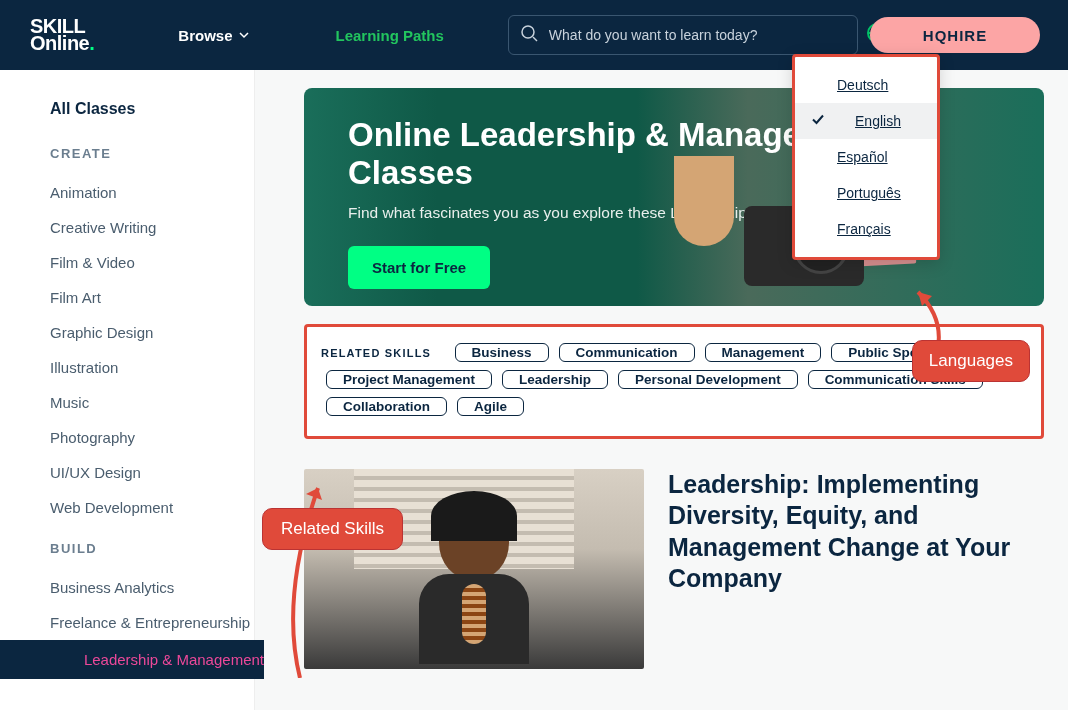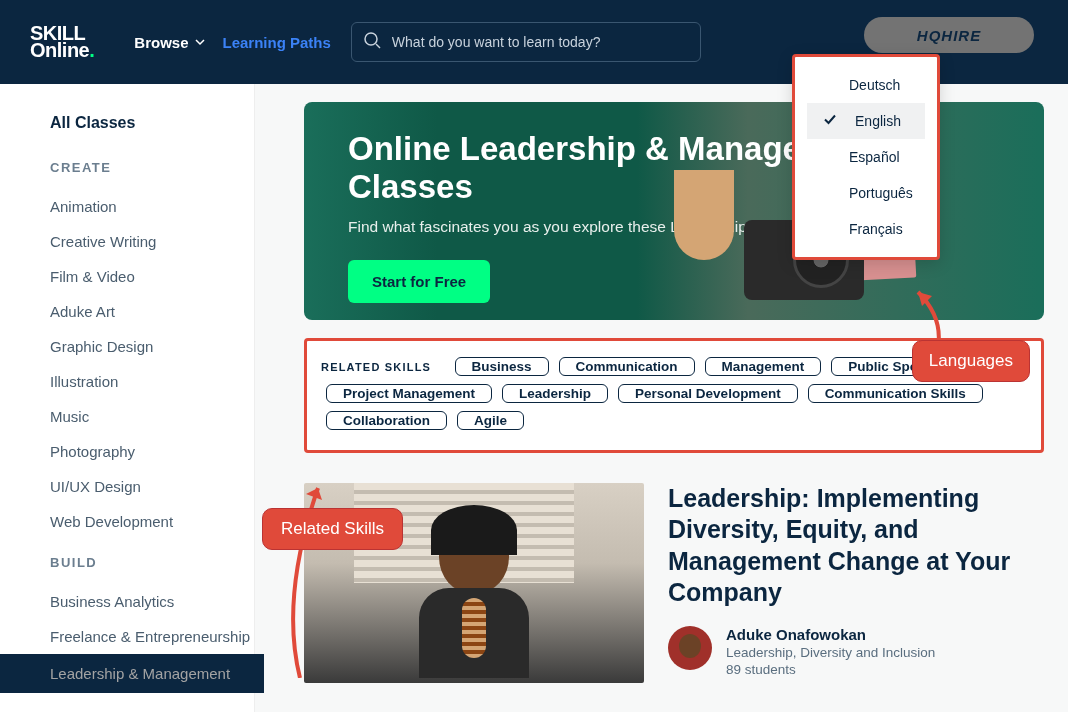--- a/index.html
+++ b/index.html
@@ -1,49 +1,49 @@
 <!DOCTYPE html>
 <html><head>
 <meta charset="utf-8">
 <style>
   * { box-sizing: border-box; margin: 0; padding: 0; }
   body { font-family: -apple-system, BlinkMacSystemFont, 'Segoe UI', Arial, sans-serif; background: #fff; color: #0b2640; width: 1068px; height: 712px; overflow: hidden; position: relative; }
-  .header { background: #0b2640; height: 84px; display: flex; align-items: center; padding: 0 30px; position: relative; }
+  .header { background: #0b2640; height: 70px; display: flex; align-items: center; padding: 0 30px; position: relative; gap: 44px; }
   .logo { color: #fff; font-weight: 900; font-size: 20px; line-height: 0.85; letter-spacing: -0.5px; }
   .logo .accent { color: #00ff84; }
   .nav-browse { color: #fff; font-weight: 600; font-size: 15px; margin-left: 40px; display: flex; align-items: center; cursor: pointer; }
   .nav-browse svg { margin-left: 6px; }
-  .nav-paths { color: #3b82f6; font-weight: 600; font-size: 15px; margin-left: 16px; cursor: pointer; }
+  .nav-paths { color: #22c55e; font-weight: 600; font-size: 15px; margin-left: 41px; cursor: pointer; }
   .search-wrap { margin-left: 20px; position: relative; }
   .search-wrap input { width: 350px; height: 40px; background: transparent; border: 1px solid #3a5670; border-radius: 6px; padding: 0 12px 0 40px; color: #fff; font-size: 14px; }
   .search-wrap input::placeholder { color: #c8d2dc; }
   .search-wrap .sicon { position: absolute; left: 12px; top: 50%; transform: translateY(-50%); }
   .globe { position: absolute; right: 180px; top: 50%; transform: translateY(-50%); color: #00c267; }
-  .hqhire { position: absolute; right: 34px; top: 17px; background: #737373; border-radius: 18px; width: 170px; height: 36px; display: flex; align-items: center; justify-content: center; font-weight: 700; font-size: 15px; letter-spacing: 1px; font-style: italic; }
+  .hqhire { position: absolute; right: 28px; top: 17px; background: #fca5a5; border-radius: 18px; width: 170px; height: 36px; display: flex; align-items: center; justify-content: center; font-weight: 700; font-size: 15px; letter-spacing: 1px; }
   .content { display: flex; background: #f7f8f8; gap: 25px; }
   .sidebar { width: 255px; background: #fff; padding: 30px 0 0 50px; border-right: 1px solid #eee; height: 640px; }
   .sidebar .all { font-weight: 700; font-size: 16px; color: #0b2640; margin-bottom: 28px; cursor: pointer; }
   .sidebar .sect { font-weight: 700; font-size: 13px; letter-spacing: 1.5px; color: #6b7e8f; margin-bottom: 14px; margin-top: 16px; }
   .sidebar .item { font-size: 15px; color: #4a5d6e; padding: 9px 0; cursor: pointer; }
-  .sidebar .item.active { background: #0b2640; color: #a3a3a3; margin-left: -50px; padding-left: 50px; margin-right: -10px; padding-top: 11px; padding-bottom: 11px; }
+  .sidebar .item.active { background: #0b2640; color: #ec4899; margin-left: -50px; padding-left: 50px; margin-right: -10px; padding-top: 11px; padding-bottom: 11px; text-align: right; }
   .main { flex: 1; padding: 18px 24px 0 24px; position: relative; }
   .hero { background: linear-gradient(90deg, #1a6e5a 0%, #0f5947 18%, #0f5947 45%, #4a6a5a 60%, #1a6e5a 100%); border-radius: 8px; height: 218px; padding: 28px 44px; position: relative; overflow: hidden; }
   .hero h1 { color: #fff; font-size: 33px; font-weight: 800; margin-bottom: 12px; }
   .hero p { color: #e8efec; font-size: 15.5px; margin-bottom: 24px; }
   .hero .cta { display: inline-block; background: #00ff84; color: #0b2640; font-weight: 700; font-size: 15px; padding: 13px 24px; border-radius: 6px; border: none; cursor: pointer; }
   .camera { position: absolute; width: 120px; height: 80px; background: #2a2a2a; border-radius: 8px; bottom: 20px; right: 180px; }
   .camera::before { content: ''; position: absolute; width: 50px; height: 50px; border: 3px solid #444; border-radius: 50%; right: 15px; top: 12px; background: radial-gradient(circle, #666 20%, #222 22%); }
   .book1 { position: absolute; width: 100px; height: 90px; background: #d89090; right: 130px; bottom: 40px; border-radius: 2px; transform: rotate(-3deg); }
   .pot { position: absolute; width: 60px; height: 90px; background: #d4a574; right: 310px; bottom: 60px; border-radius: 0 0 30px 30px; }
   .skills-box { border: 3px solid #e04a3a; border-radius: 4px; margin-top: 18px; padding: 12px 14px 16px 14px; background: #fff; }
   .skills-label { font-size: 11px; font-weight: 700; letter-spacing: 1.2px; color: #0b2640; display: inline-block; margin-right: 14px; vertical-align: middle; }
   .pill { display: inline-block; border: 1.5px solid #0b2640; border-radius: 6px; padding: 1px 16px; font-size: 13.5px; font-weight: 600; color: #0b2640; margin: 4px 5px; cursor: pointer; }
   .related-callout { position: absolute; left: 262px; top: 508px; background: #e04a3a; color: #fff; padding: 10px 18px; border-radius: 10px; font-size: 17px; z-index: 5; border: 1px solid #b33; }
   .arrow1 { position: absolute; left: 270px; top: 478px; width: 60px; height: 200px; z-index: 4; }
-  .lang-dropdown { position: absolute; top: 54px; right: 128px; width: 148px; background: #fff; border-radius: 4px; box-shadow: 0 4px 16px rgba(0,0,0,0.15); z-index: 20; padding: 10px 12px; border: 3px solid #e04a3a; }
+  .lang-dropdown { position: absolute; top: 54px; right: 128px; width: 148px; background: #fff; border-radius: 4px; box-shadow: 0 4px 16px rgba(0,0,0,0.15); z-index: 20; padding: 10px 0; border: 3px solid #e04a3a; text-decoration: underline; }
   .lang-item { padding: 10px 18px 10px 42px; font-size: 14px; color: #0b2640; cursor: pointer; position: relative; }
   .lang-item.sel { background: #f0f1f2; font-weight: 500; text-align: center; }
   .lang-item .chk { position: absolute; left: 16px; top: 50%; transform: translateY(-50%); }
   .lang-callout { position: absolute; right: 38px; top: 340px; background: #e04a3a; color: #fff; padding: 10px 16px; border-radius: 10px; font-size: 17px; z-index: 5; border: 1px solid #b33; }
   .arrow2 { position: absolute; right: 120px; top: 287px; width: 40px; height: 60px; z-index: 4; }
   .course { display: flex; margin-top: 30px; gap: 24px; }
   .course-img { width: 340px; height: 200px; background: linear-gradient(180deg, #d8d0c4 0%, #c4bcb0 40%, #3a3a3a 100%); border-radius: 2px; position: relative; overflow: hidden; }
   .blinds { position: absolute; top: 0; left: 50px; width: 220px; height: 100px; background: repeating-linear-gradient(180deg, #e8e0d4 0px, #e8e0d4 7px, #c4bcb0 7px, #c4bcb0 11px); }
   .person { position: absolute; bottom: 0; left: 50%; transform: translateX(-50%); width: 160px; height: 180px; }
   .head { width: 70px; height: 80px; background: #6b4226; border-radius: 50% 50% 45% 45%; margin: 10px auto 0; position: relative; }
@@ -103,21 +103,21 @@
   </div>
 
 <div class="content">
   <div class="sidebar">
     <div class="all">All Classes</div>
     <div id="sidebar-sections">
         <div class="sect">CREATE</div>
         <div class="item">Animation</div>
         <div class="item">Creative Writing</div>
         <div class="item">Film &amp; Video</div>
-        <div class="item">Aduke Art</div>
+        <div class="item">Film Art</div>
         <div class="item">Graphic Design</div>
         <div class="item">Illustration</div>
         <div class="item">Music</div>
         <div class="item">Photography</div>
         <div class="item">UI/UX Design</div>
         <div class="item">Web Development</div>
         <div class="sect">BUILD</div>
         <div class="item">Business Analytics</div>
         <div class="item">Freelance &amp; Entrepreneurship</div>
         <div class="item active">Leadership &amp; Management</div>
@@ -146,28 +146,20 @@
           <div class="head">
               <div class="hair"></div>
             </div>
           <div class="body">
               <div class="necklace"></div>
             </div>
         </div>
       </div>
       <div class="course-info">
         <div class="course-title">Leadership: Implementing Diversity, Equity, and Management Change at Your Company</div>
-        <div class="author-row">
-          <div class="avatar"></div>
-          <div>
-            <div class="author-name">Aduke Onafowokan</div>
-            <div class="author-sub">Leadership, Diversity and Inclusion</div>
-            <div class="author-sub">89 students</div>
-          </div>
-        </div>
       </div>
     </div>
   </div>
 </div>
 
 <div class="related-callout">Related Skills</div>
 <svg class="arrow1" viewBox="0 0 60 200">
     <path d="M30 200 Q10 120 48 10" stroke="#e04a3a" stroke-width="4" fill="none"></path>
     <path d="M48 10 l-12 6 l16 6 z" fill="#e04a3a"></path>
   </svg>

